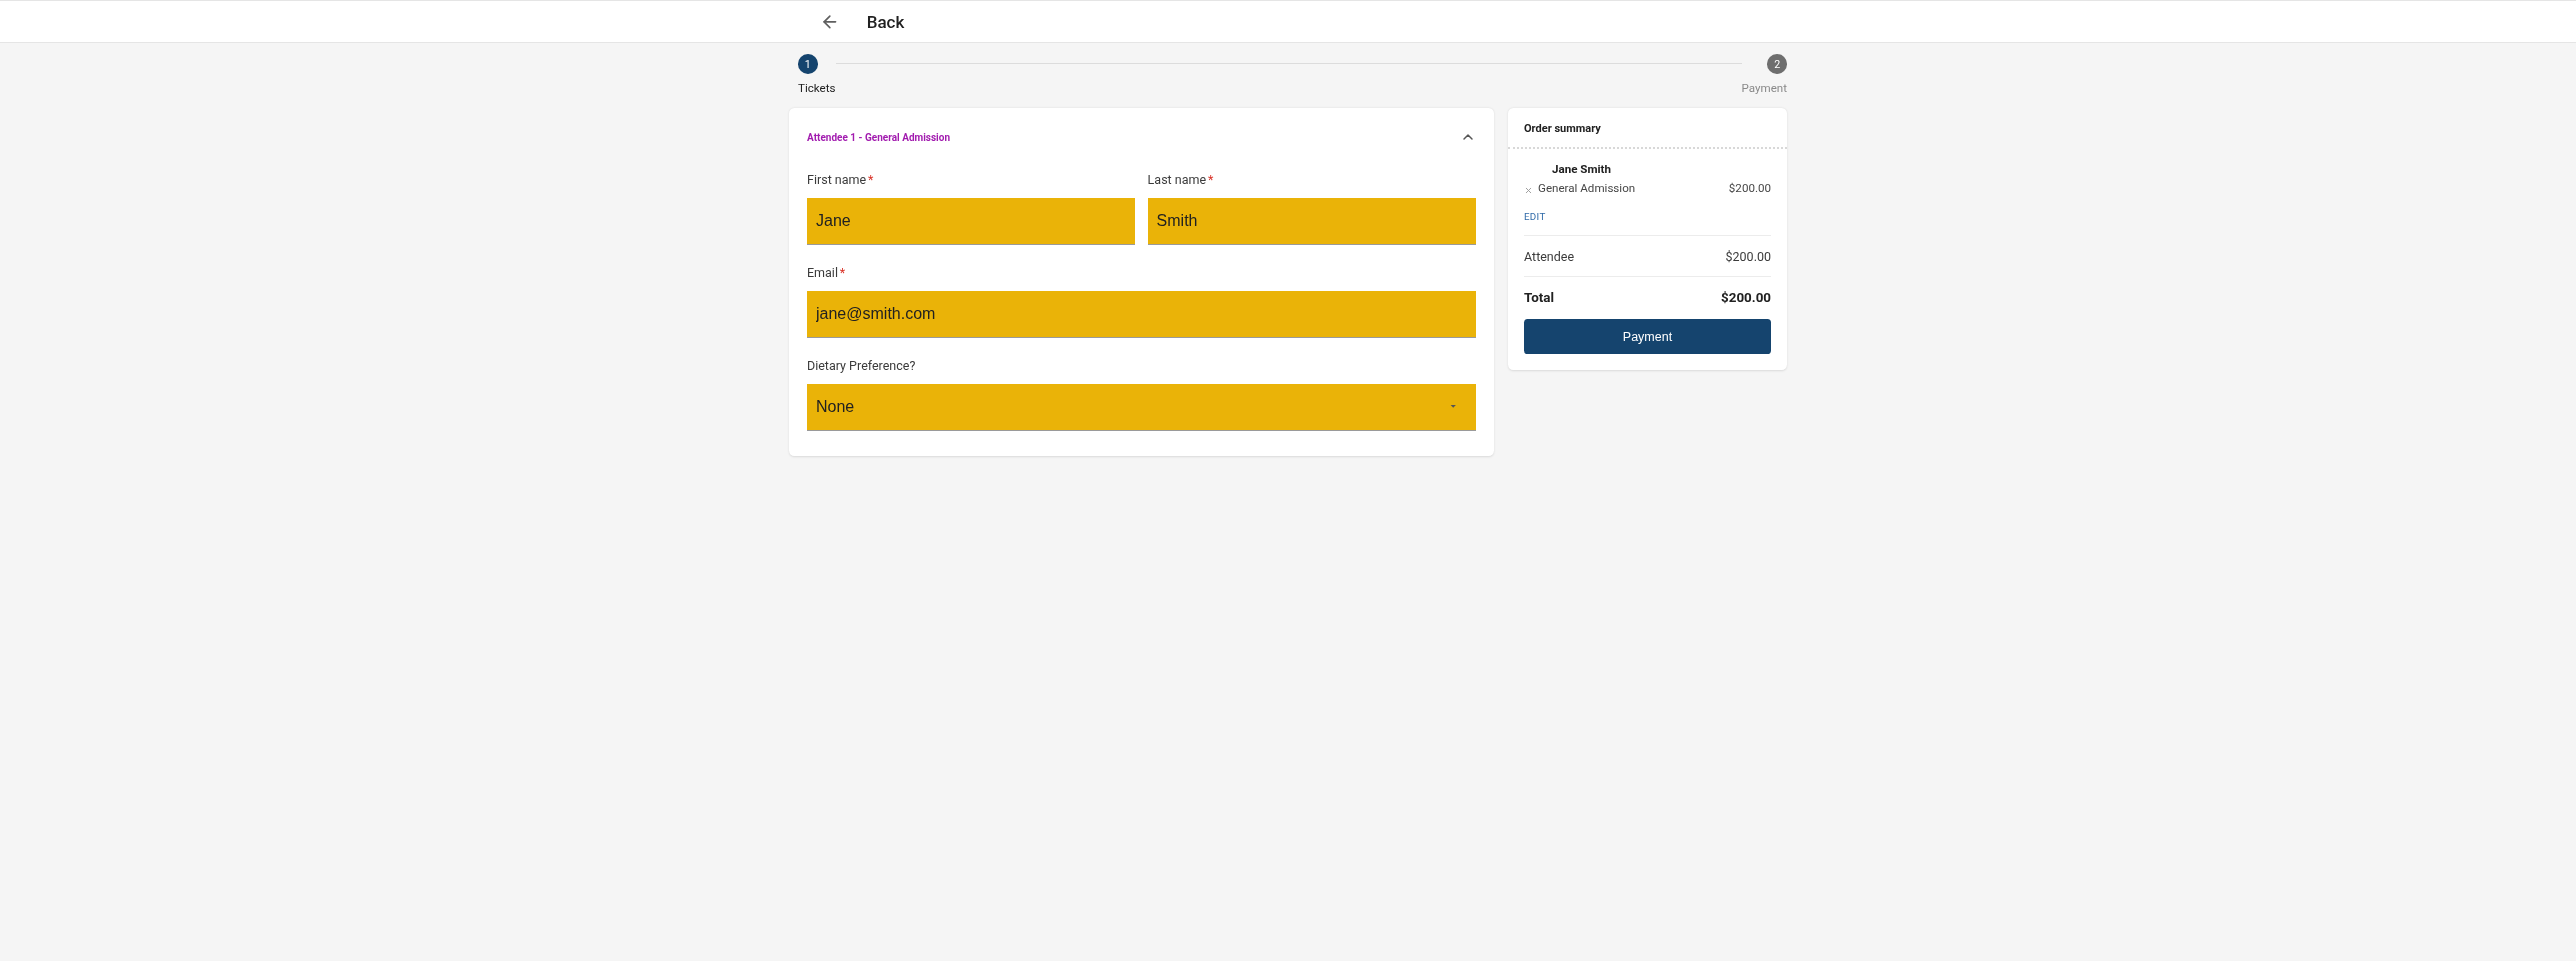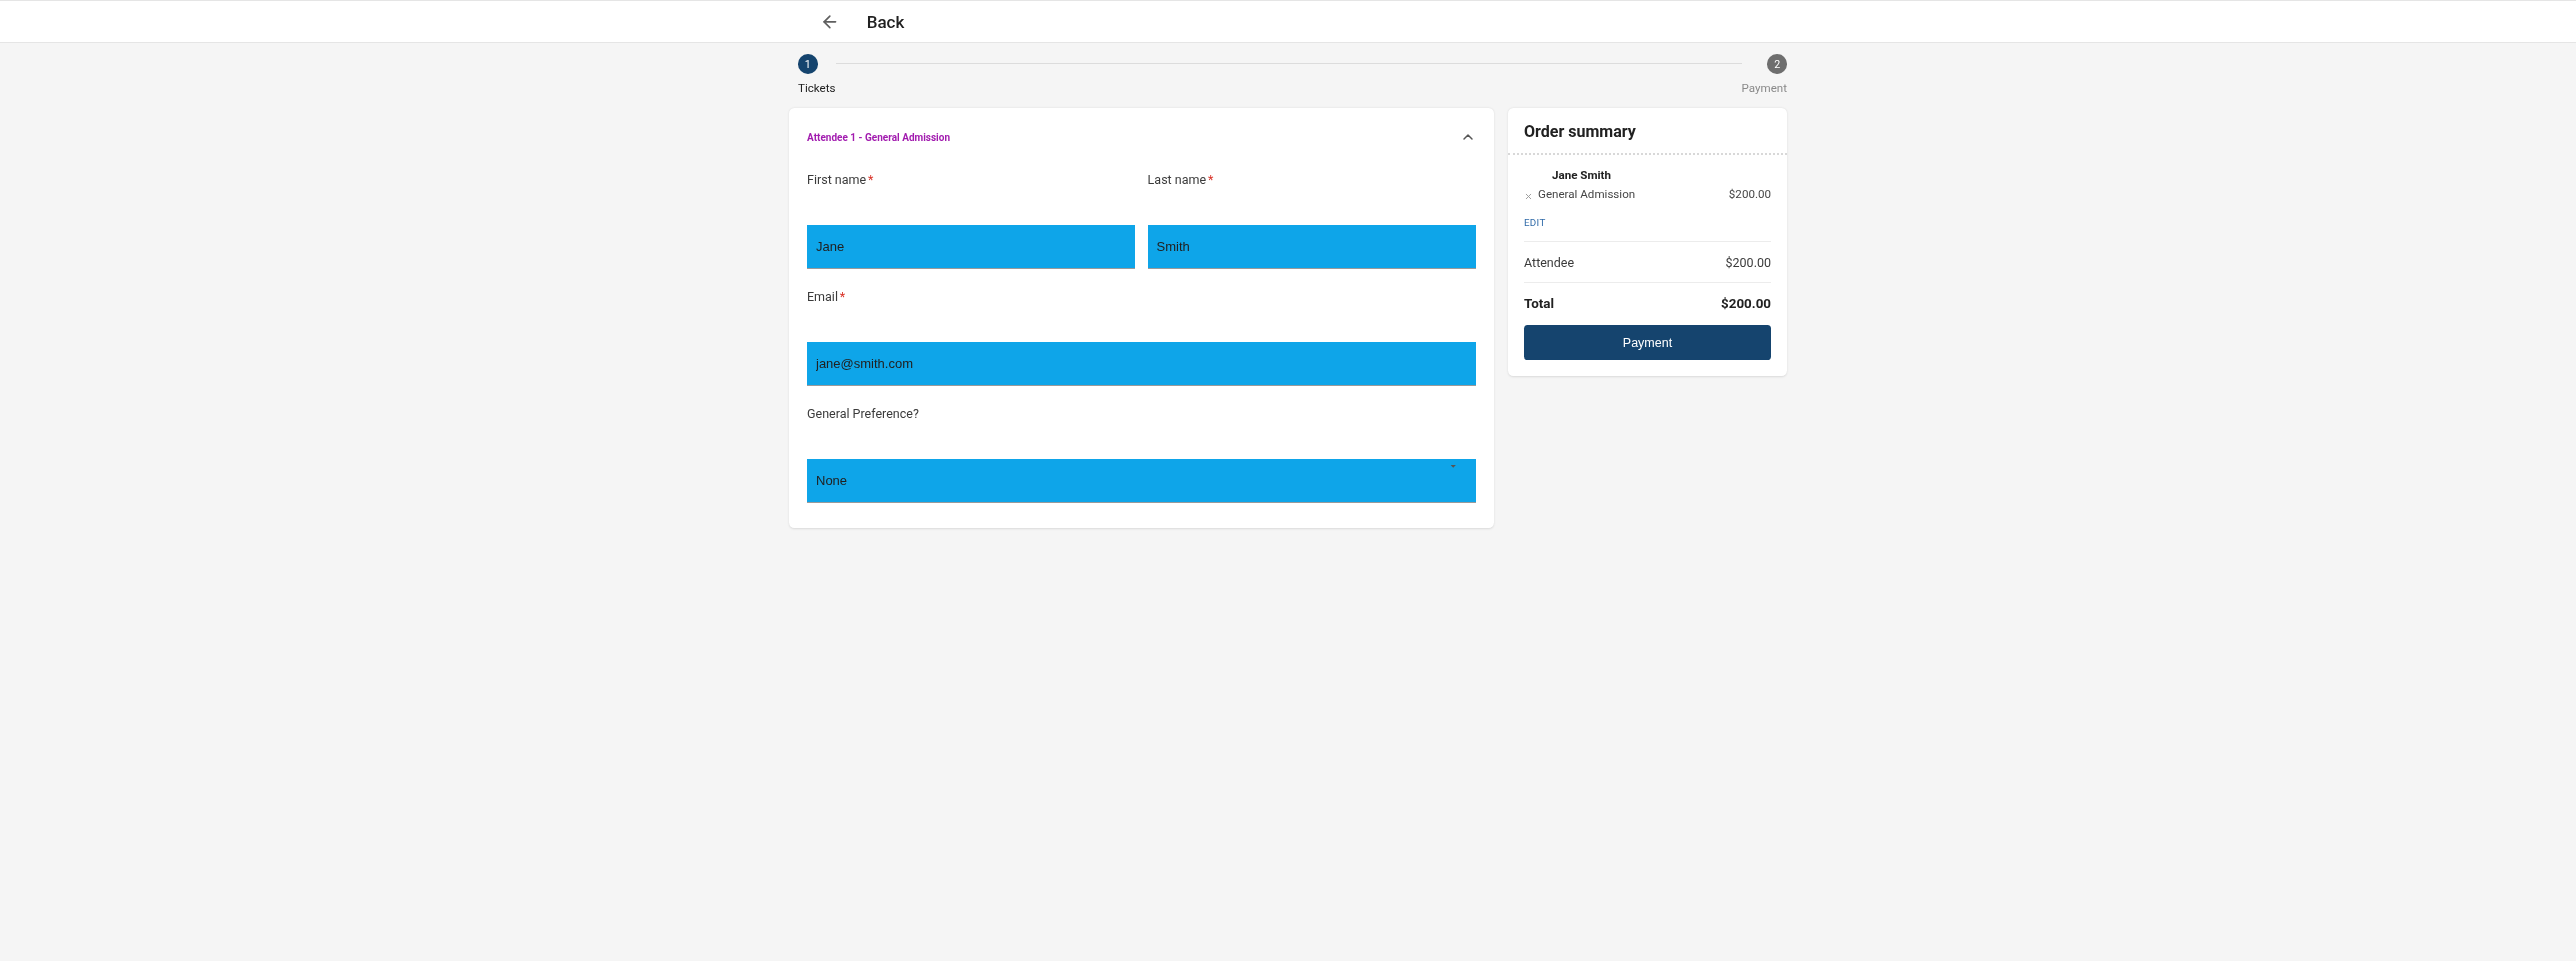--- a/index.html
+++ b/index.html
@@ -109,29 +109,28 @@
       margin-bottom: 19.7px;
     }
     .form-field { flex: 1; display: flex; flex-direction: column; }
     .field-label {
       font-size: 12.5px;
       color: #3b3b3b;
       margin-bottom: 10.7px;
     }
     .req { color: #d93025; margin-left: 1.8px; }
     .text-input {
-      background: #0ea5e9;
+      background: #eab308;
       border: none;
       border-bottom: 0.9px solid #9a9a9a;
       padding: 14.3px 9px;
-      font-size: 13px;
+      font-size: 16px;
       color: #212121;
       outline: none;
       width: 100%;
-      margin-top: 27px;
     }
     .select-wrap {
       position: relative;
     }
     .select-caret {
       position: absolute;
       right: 14.3px;
       top: 50%;
       transform: translateY(-50%);
       pointer-events: none;
@@ -139,21 +138,21 @@
       width: 14.3px; height: 14.3px;
     }
     .summary-card {
       width: 279px;
       background: #fff;
       border-radius: 5.4px;
       box-shadow: 0 0.9px 2.7px rgba(0,0,0,0.08), 0 0.9px 1.8px rgba(0,0,0,0.04);
       padding: 14.3px 16px 16px 16px;
     }
     .summary-title {
-      font-size: 16px;
+      font-size: 11px;
       font-weight: 700;
       margin-bottom: 12.5px;
     }
     .dotted-divider {
       border-top: 2.7px dotted #d8d8d8;
       margin: 0 -16px 12.5px -16px;
     }
     .buyer-name {
       font-size: 11.6px;
       font-weight: 700;
@@ -259,21 +258,21 @@
           <div class="form-field">
             <label class="field-label">
               <span>Email</span><span class="req">*</span>
             </label>
             <input type="text" class="text-input" value="jane@smith.com" style="">
           </div>
         </div>
 
         <div class="form-row" style="margin-bottom:0;">
           <div class="form-field">
-            <label class="field-label">General Preference?</label>
+            <label class="field-label">Dietary Preference?</label>
             <div class="select-wrap">
               <input type="text" readonly="" class="text-input" style="cursor: pointer;" value="None">
               <span class="select-caret">
                 <svg viewBox="0 0 24 24" width="12.5" height="12.5" fill="currentColor">
                     <path d="M7 10l5 5 5-5z"></path>
                   </svg>
               </span>
             </div>
           </div>
         </div>

